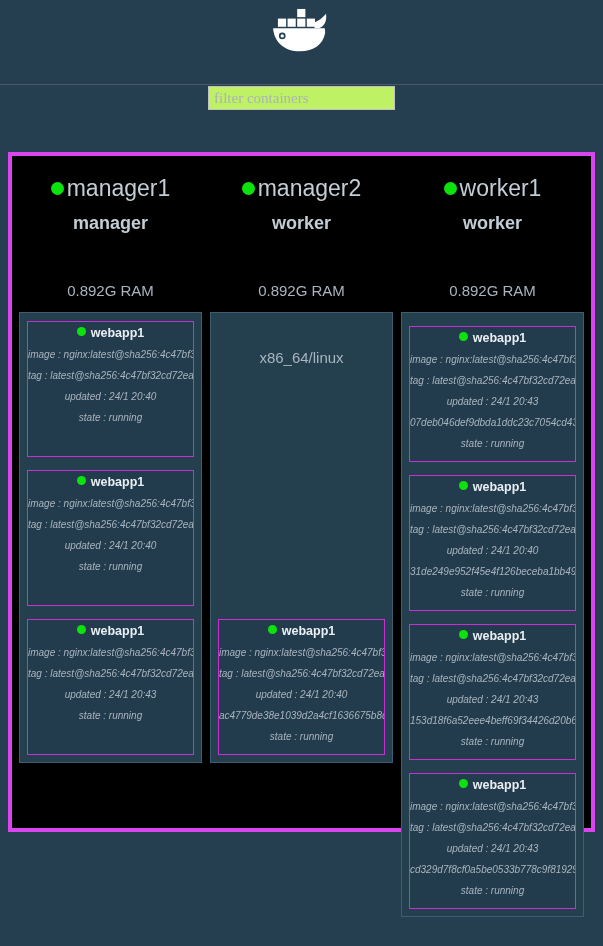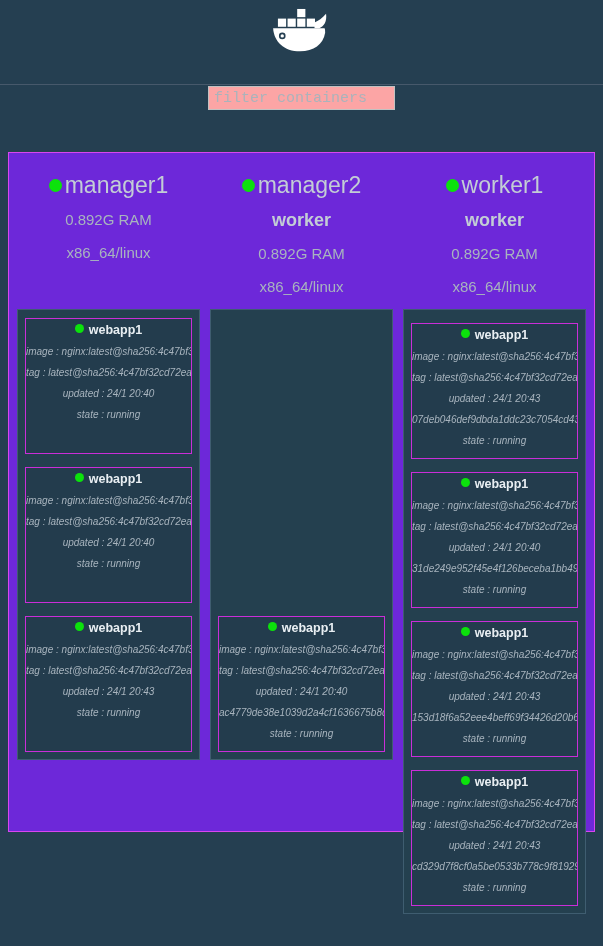--- a/index.html
+++ b/index.html
@@ -22,34 +22,34 @@
   }
   .header svg { margin-top: 8px; }
   
   .filter-bar { padding-top: 1px; height: 24px; }
   .filter-input {
     display: block;
     margin: 0 auto;
     width: 175px;
     height: 22px;
     border: 1px solid #c2c2c2;
-    background: #fca5a5;
-    font-family: Liberation Mono, monospace;
+    background: #bef264;
+    font-family: Liberation Serif, serif;
     font-size: 15px;
     color: #333;
     padding: 0 5px;
     outline: none;
   }
   .filter-input::placeholder { color: #aab3bb; }
   
   .panel {
     margin: 42px 8px 0 8px;
     height: 680px;
-    background: #6d28d9;
-    border: 1px solid #d946ef;
+    background: #000000;
+    border: 4px solid #d946ef;
     box-sizing: border-box;
     display: flex;
     padding: 0 3px;
   }
   .node {
     width: 191px;
     margin: 0 2px;
     text-align: center;
   }
   .node-head { padding-top: 14px; height: 142px; }
@@ -72,20 +72,21 @@
   .node-role {
     font-size: 18px;
     font-weight: bold;
     line-height: 34px;
     color: #c3cdd5;
   }
   .node-meta {
     font-size: 15px;
     line-height: 33px;
     color: #a8b4be;
+    margin-top: 34px;
   }
   .task-box {
     margin: 0 auto;
     width: 183px;
     box-sizing: border-box;
     background: #24404f;
     border: 1px solid #3f5d70;
     padding: 7px;
     display: flex;
     flex-direction: column;
@@ -145,20 +146,21 @@
   <input class="filter-input" type="text" placeholder="filter containers" style="">
 </div>
 
 <div class="panel">
 
   <section class="node">
     <div class="node-head">
       <div class="node-name-row">
         <span class="dot node-dot"></span><span>manager1</span>
       </div>
+      <div class="node-role">manager</div>
       <div class="node-meta">0.892G RAM</div>
       <div class="node-meta">x86_64/linux</div>
     </div>
     <div class="task-box box-short">
       <article class="task">
         <div class="task-title"><span class="dot task-dot"></span><span>webapp1</span></div>
         <div class="task-line">image : nginx:latest@sha256:4c47bf3</div>
         <div class="task-line">tag : latest@sha256:4c47bf32cd72ea</div>
         <div class="task-line">updated : 24/1 20:40</div>
         <div class="task-line">state : running</div>

